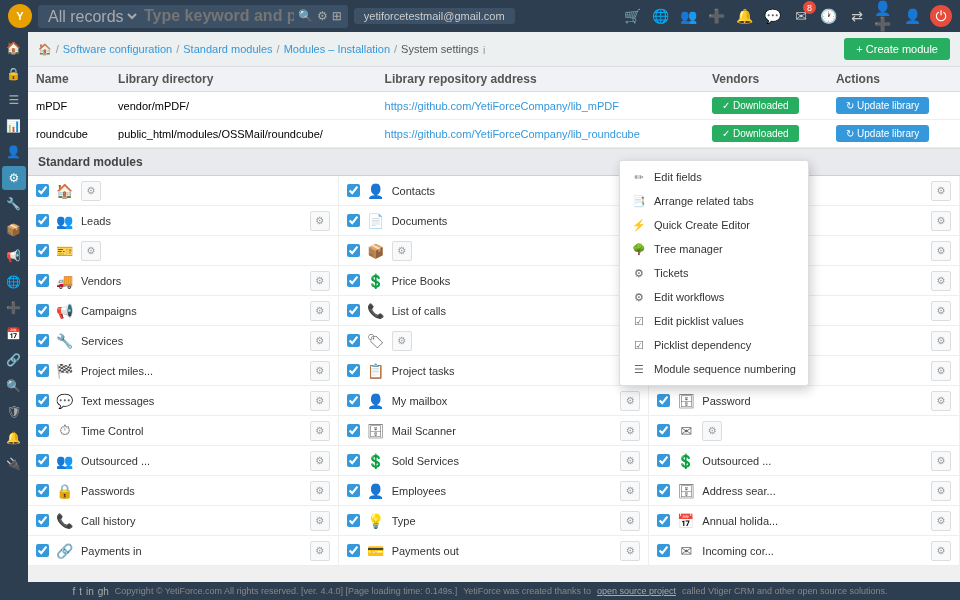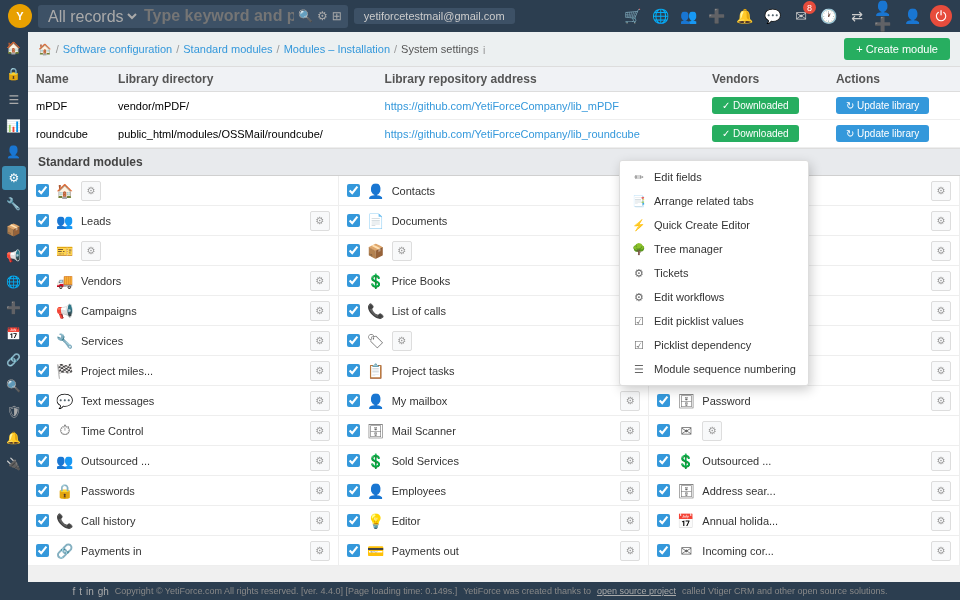--- a/index.html
+++ b/index.html
@@ -378,21 +378,21 @@
   </div>
         <div class="module-item">
     <input type="checkbox" class="module-checkbox" checked="" style="">
     <div class="module-icon">📞</div>
     <span class="module-name">Call history</span>
     <div class="module-gear">⚙</div>
   </div>
         <div class="module-item">
     <input type="checkbox" class="module-checkbox" checked="" style="">
     <div class="module-icon">💡</div>
-    <span class="module-name">Editor</span>
+    <span class="module-name">Type</span>
     <div class="module-gear">⚙</div>
   </div>
         <div class="module-item">
     <input type="checkbox" class="module-checkbox" checked="" style="">
     <div class="module-icon">📅</div>
     <span class="module-name">Annual holida...</span>
     <div class="module-gear">⚙</div>
   </div>
         <div class="module-item">
     <input type="checkbox" class="module-checkbox" checked="" style="">

